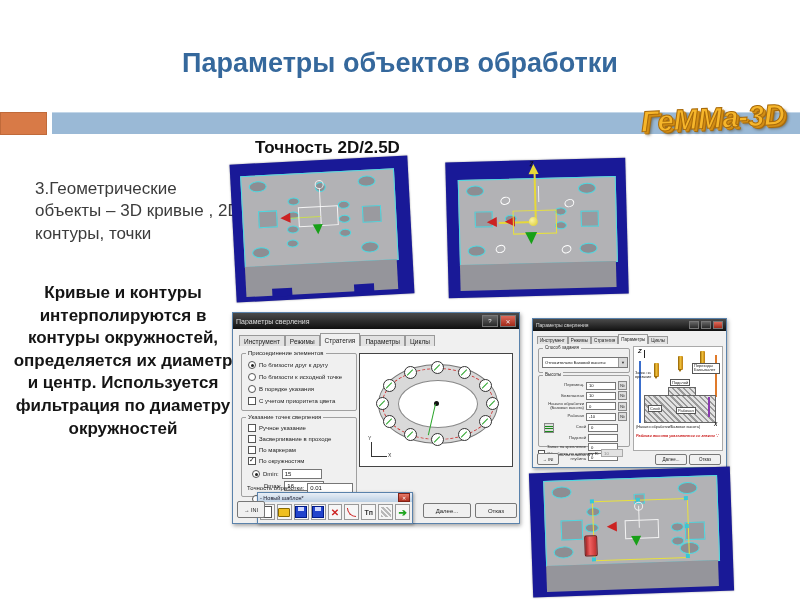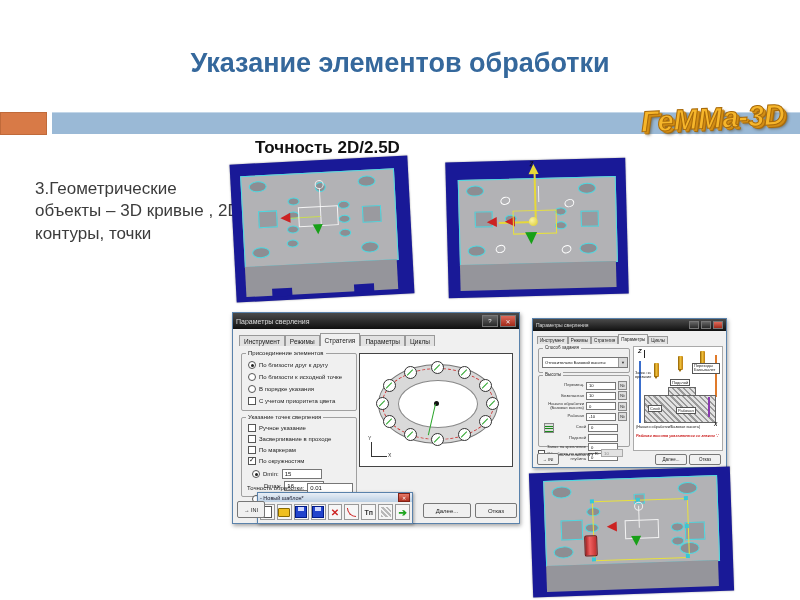--- a/index.html
+++ b/index.html
@@ -119,26 +119,27 @@
   .rednote{position:absolute;font-size:3.8px;color:#cc2222;font-weight:bold;font-style:italic;line-height:1.1;}
   .dimline{position:absolute;width:1.5px;background:#3a6ecc;}
   .pline{position:absolute;width:1.5px;background:#8a3ab0;}
   .oline{position:absolute;width:1.5px;background:#e07a2a;}
 </style>
 </head>
 <body>
 
 <div class="slide">
 
-  <div class="abs title">Указание элементов обработки</div>
+  <div class="abs title">Параметры объектов обработки</div>
   <div class="abs band-orange"></div>
   <div class="abs band-blue"></div>
   <div class="abs logo">ГеММа-3D</div>
   <div class="abs subtitle">Точность 2D/2.5D</div>
   <div class="abs intro">3.Геометрические объекты – 3D кривые , 2D контуры, точки</div>
+  <div class="abs boldnote">Кривые и контуры интерполируются в контуры окружностей, определяется их диаметр и центр. Используется фильтрация по диаметру окружностей</div>
 
   <div class="abs view" style="left:233px;top:160px;width:178px;height:138px;transform:rotate(-3deg);">
     <div class="pf" style="left:10px;top:12px;width:152px;height:90px;"></div>
     <div class="pb" style="left:10px;top:103px;width:152px;height:30px;"></div>
     <div class="notch" style="left:36px;top:126px;width:20px;height:8px;"></div>
     <div class="notch" style="left:118px;top:126px;width:20px;height:8px;"></div>
     <div class="he" style="left:18px;top:18px;width:16px;height:9px;"></div>
     <div class="he" style="left:127px;top:18px;width:16px;height:9px;"></div>
     <div class="he" style="left:18px;top:84px;width:16px;height:9px;"></div>
     <div class="he" style="left:127px;top:84px;width:16px;height:9px;"></div>

